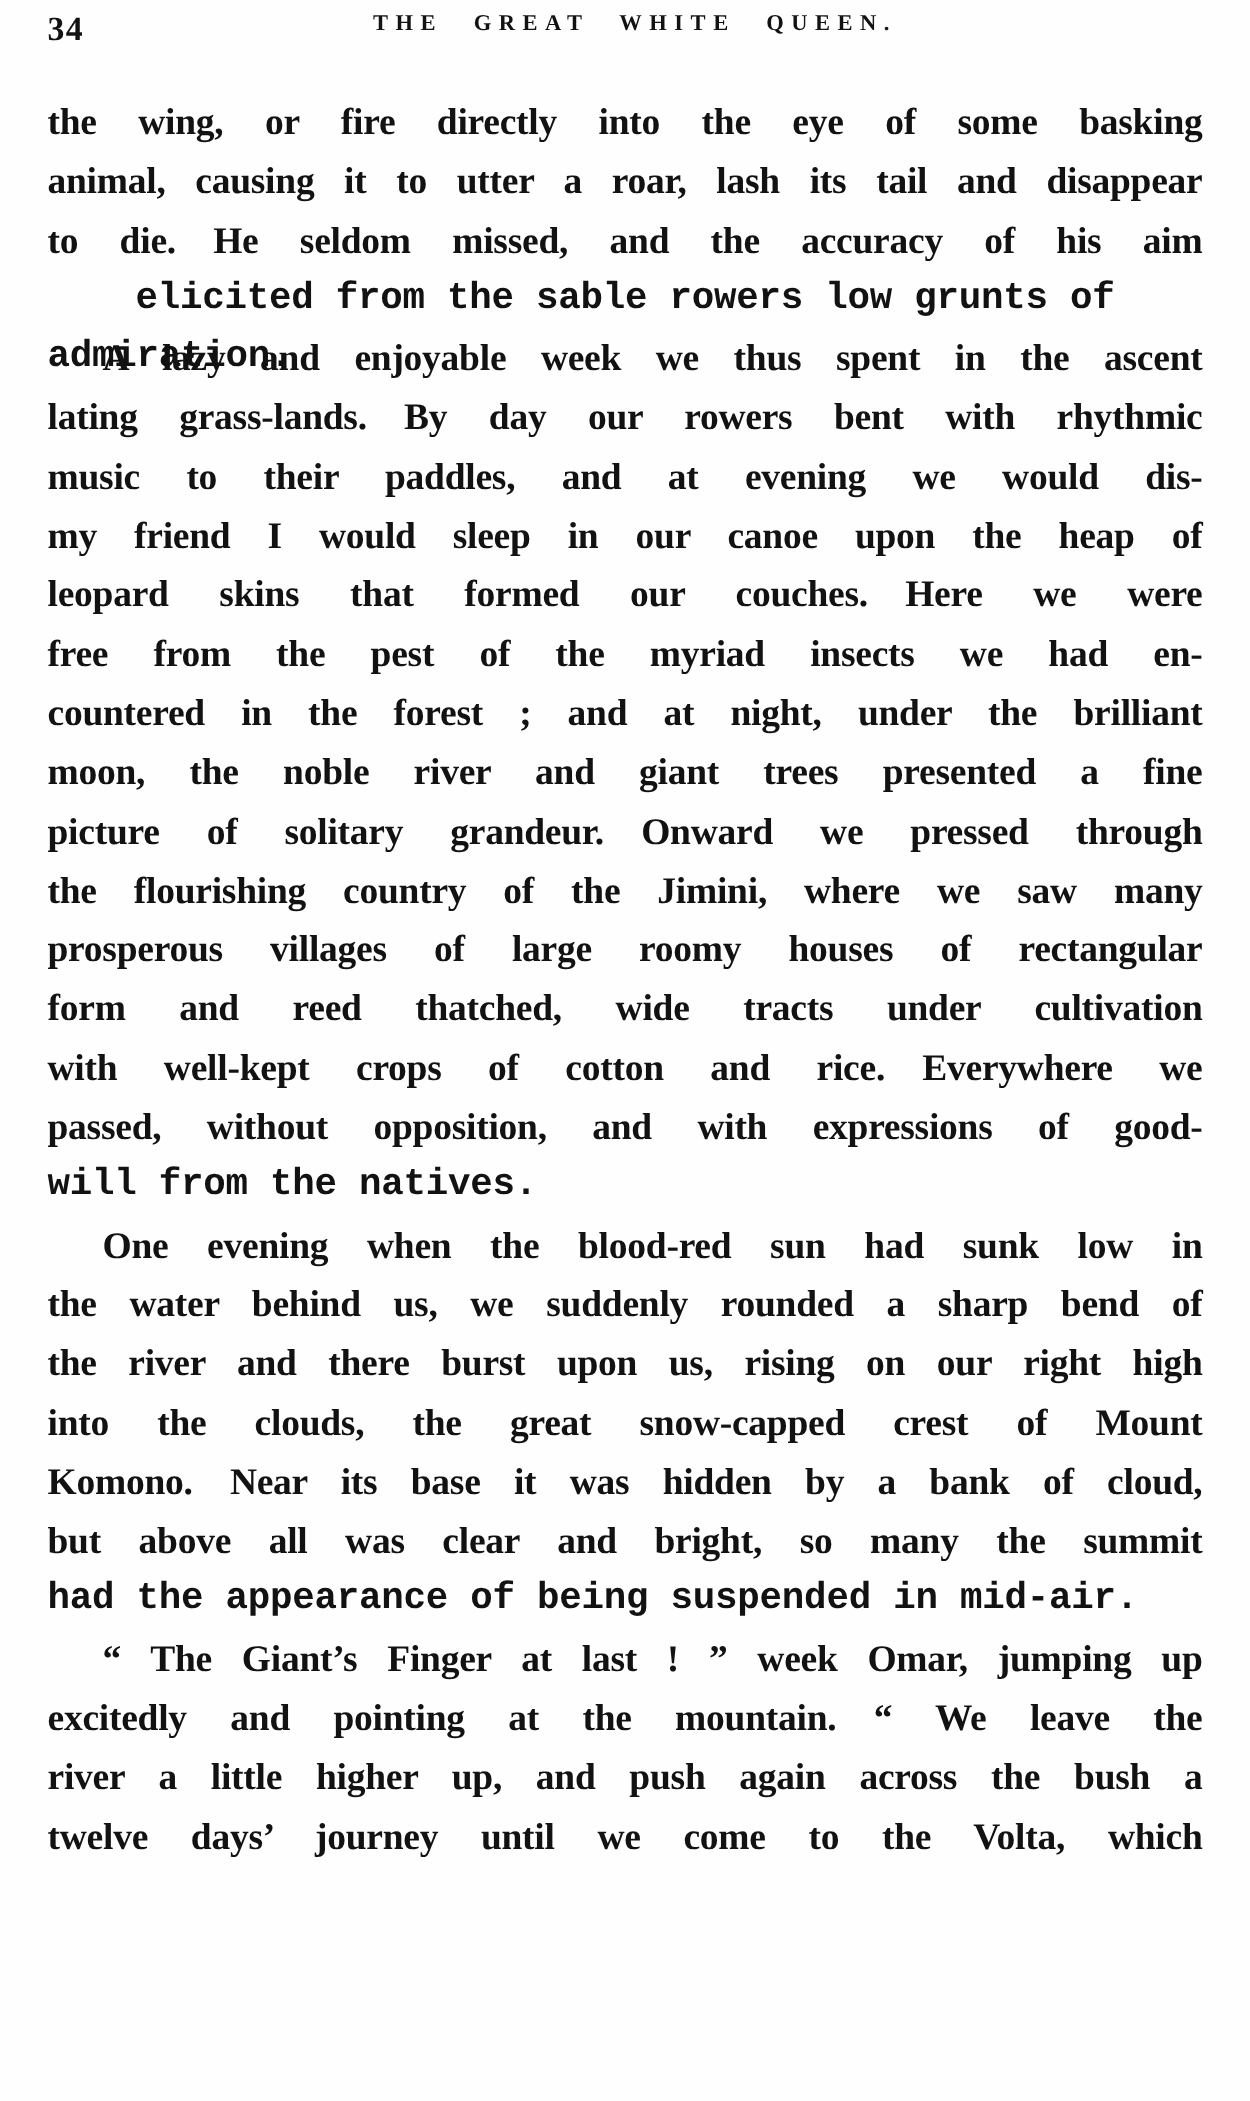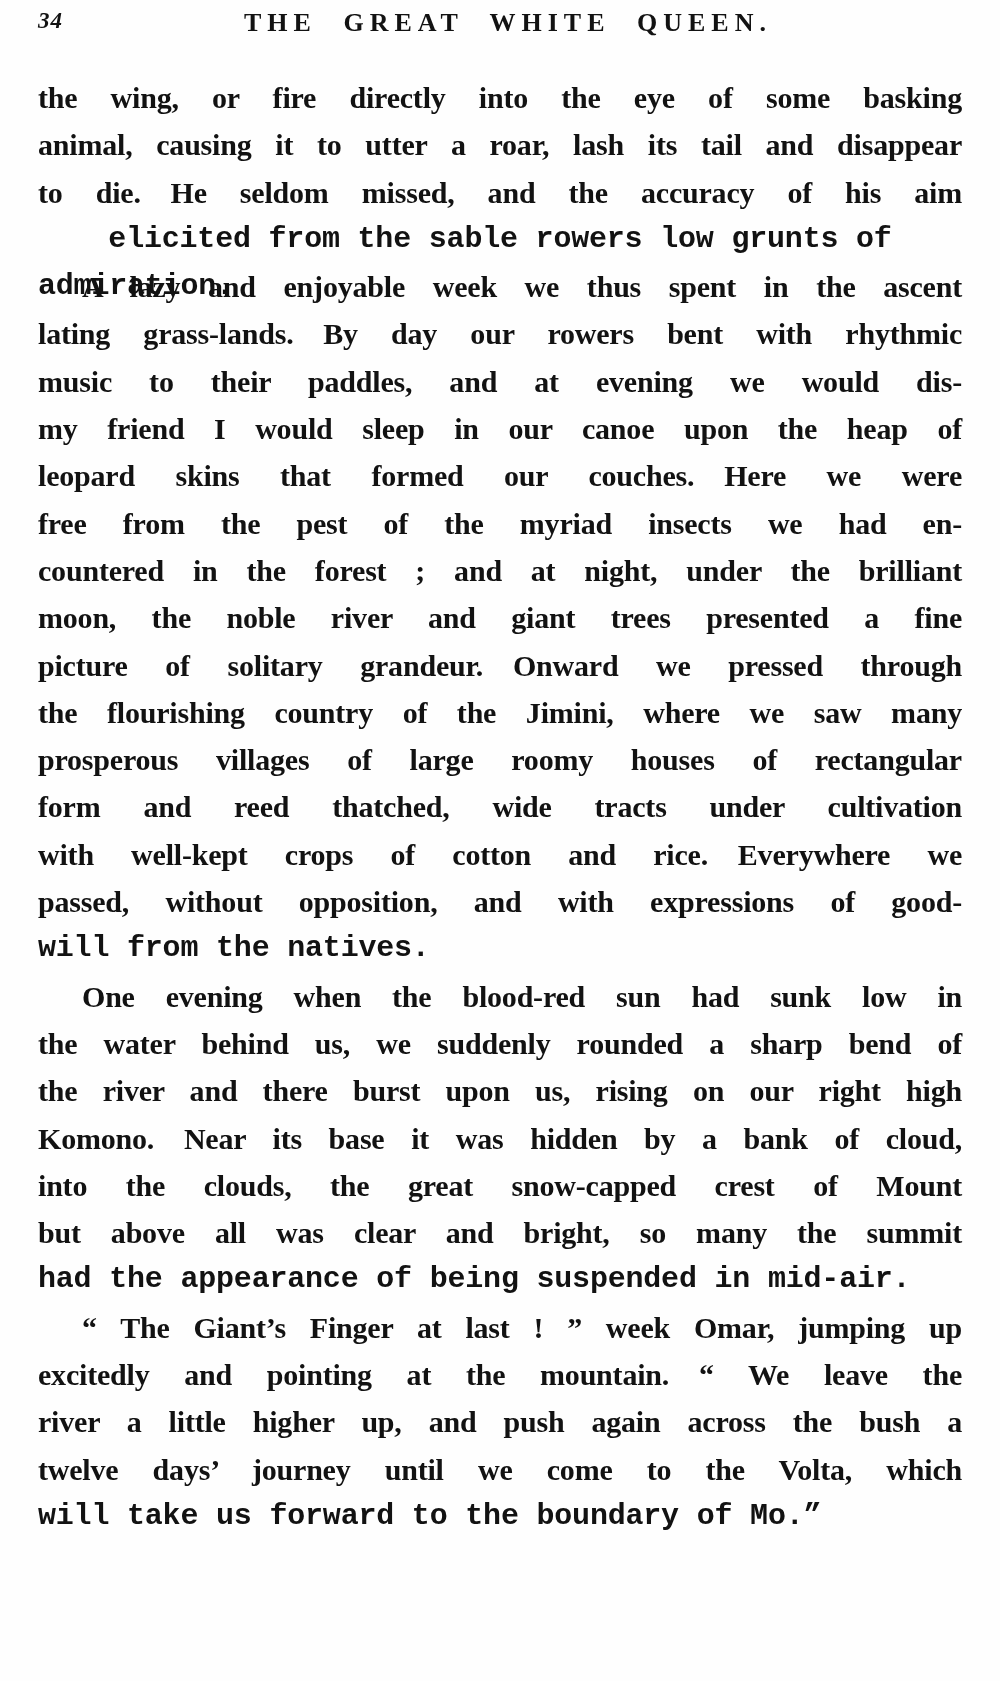--- a/index.html
+++ b/index.html
@@ -21,32 +21,31 @@
     position: absolute;
     top: 8px;
     left: 38px;
     right: 38px;
     height: 34px;
   }
   .page-number {
     position: absolute;
     left: 0;
     top: 0;
-    font-size: 23px;
+    font-size: 27px;
     font-weight: 700;
     letter-spacing: 1px;
-    font-style: italic;
   }
   .running-title {
     position: absolute;
     left: 16px;
     right: 0;
     top: 0;
     text-align: center;
-    font-size: 26px;
+    font-size: 18px;
     font-weight: 700;
     letter-spacing: 6px;
     word-spacing: 14px;
     white-space: nowrap;
   }
   
   .text-block {
     position: absolute;
     left: 38px;
     top: 74px;
@@ -96,23 +95,22 @@
       <div class="line">picture of solitary grandeur. Onward we pressed through</div>
       <div class="line">the flourishing country of the Jimini, where we saw many</div>
       <div class="line">prosperous villages of large roomy houses of rectangular</div>
       <div class="line">form and reed thatched, wide tracts under cultivation</div>
       <div class="line">with well-kept crops of cotton and rice. Everywhere we</div>
       <div class="line">passed, without opposition, and with expressions of good-</div>
       <div class="line para-end">will from the natives.</div>
       <div class="line indent">One evening when the blood-red sun had sunk low in</div>
       <div class="line">the water behind us, we suddenly rounded a sharp bend of</div>
       <div class="line">the river and there burst upon us, rising on our right high</div>
+      <div class="line">into the clouds, the great snow-capped crest of Mount</div>
       <div class="line">Komono. Near its base it was hidden by a bank of cloud,</div>
-      <div class="line">into the clouds, the great snow-capped crest of Mount</div>
       <div class="line">but above all was clear and bright, so many the summit</div>
       <div class="line para-end">had the appearance of being suspended in mid-air.</div>
       <div class="line indent">“ The Giant’s Finger at last ! ” week Omar, jumping up</div>
       <div class="line">excitedly and pointing at the mountain. “ We leave the</div>
       <div class="line">river a little higher up, and push again across the bush a</div>
       <div class="line">twelve days’ journey until we come to the Volta, which</div>
-      <div class="line para-end">will take us forward to the boundary of Mo.”</div>
     </div>
 </div>
 
 </body></html>

